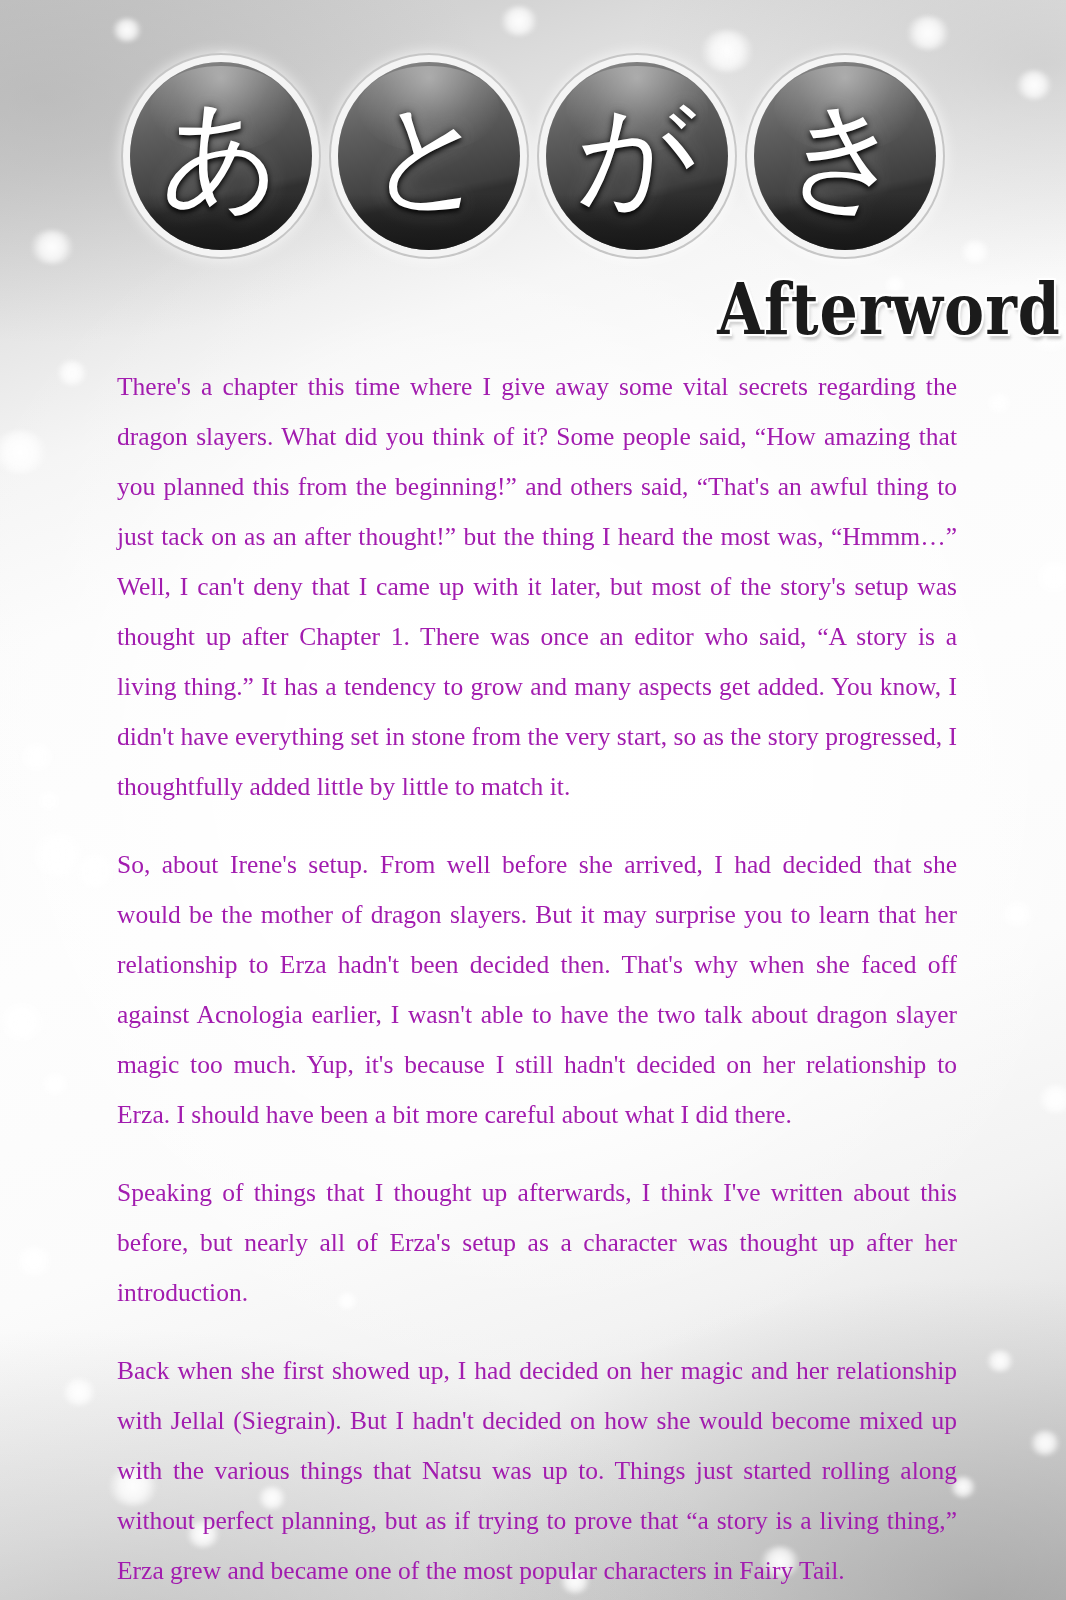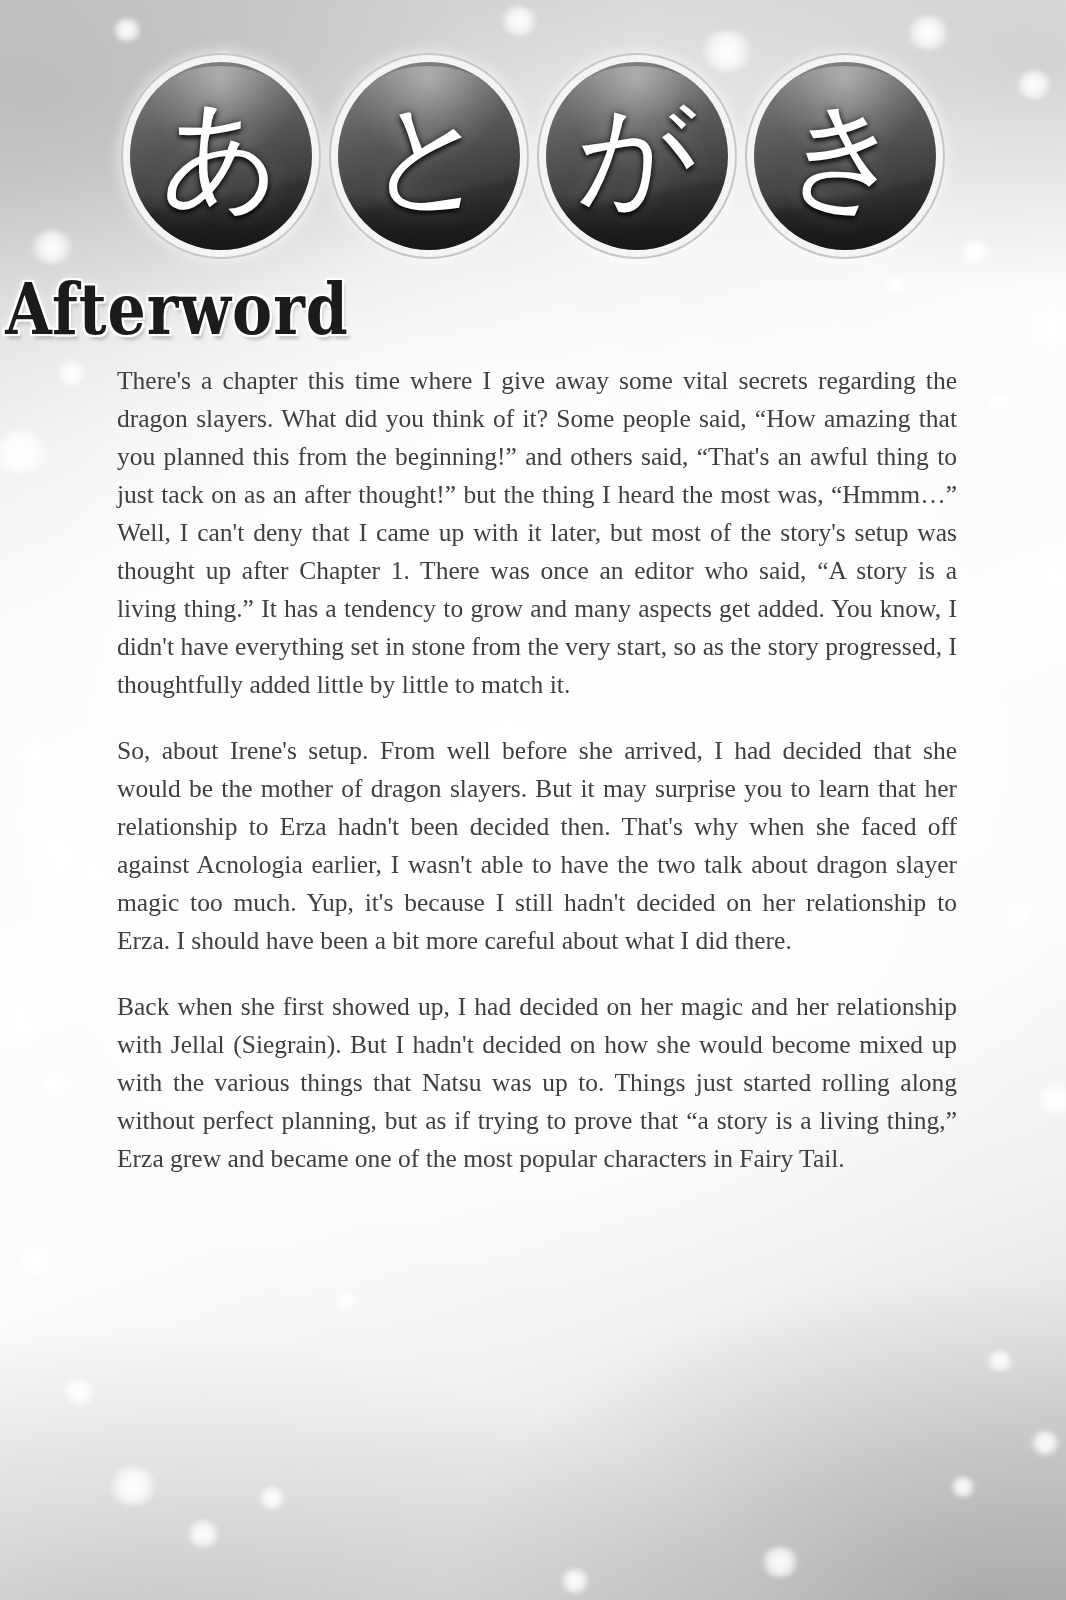--- a/index.html
+++ b/index.html
@@ -115,21 +115,21 @@
     transform: translateY(-2px);
     user-select: none;
   }
 
   
   .title-wrap {
     position: absolute;
     top: 268px;
     left: 0;
     width: 1066px;
-    text-align: left;
+    text-align: right;
     z-index: 5;
   }
   .title {
     display: inline-block;
     font-family: "DejaVu Serif", "Liberation Serif", serif;
     font-weight: 700;
     font-size: 62px;
     letter-spacing: 1px;
     color: #1b1b1b;
     transform: scaleY(1.14) scaleX(0.97);
@@ -148,22 +148,22 @@
     position: absolute;
     top: 362px;
     left: 117px;
     width: 840px;
     z-index: 5;
   }
   .body p {
     margin: 0 0 28px 0;
     font-family: "Liberation Serif", "DejaVu Serif", serif;
     font-size: 25.5px;
-    line-height: 38px;
-    color: #404040;
+    line-height: 50px;
+    color: #a21caf;
     text-align: justify;
     text-justify: inter-word;
     -webkit-font-smoothing: antialiased;
   }
   .body p:last-child { margin-bottom: 0; }
 </style>
 </head>
 <body>
 
 <div id="page">
@@ -221,16 +221,17 @@
     </div>
   </div>
 
   <div class="title-wrap">
     <span class="title">Afterword</span>
   </div>
 
   <div class="body">
     <p>There's a chapter this time where I give away some vital secrets regarding the dragon slayers. What did you think of it? Some people said, “How amazing that you planned this from the beginning!” and others said, “That's an awful thing to just tack on as an after thought!” but the thing I heard the most was, “Hmmm…” Well, I can't deny that I came up with it later, but most of the story's setup was thought up after Chapter 1. There was once an editor who said, “A story is a living thing.” It has a tendency to grow and many aspects get added. You know, I didn't have everything set in stone from the very start, so as the story progressed, I thoughtfully added little by little to match it.</p>
     <p>So, about Irene's setup. From well before she arrived, I had decided that she would be the mother of dragon slayers. But it may surprise you to learn that her relationship to Erza hadn't been decided then. That's why when she faced off against Acnologia earlier, I wasn't able to have the two talk about dragon slayer magic too much. Yup, it's because I still hadn't decided on her relationship to Erza. I should have been a bit more careful about what I did there.</p>
+    <p>Speaking of things that I thought up afterwards, I think I've written about this before, but nearly all of Erza's setup as a character was thought up after her introduction.</p>
     <p>Back when she first showed up, I had decided on her magic and her relationship with Jellal (Siegrain). But I hadn't decided on how she would become mixed up with the various things that Natsu was up to. Things just started rolling along without perfect planning, but as if trying to prove that “a story is a living thing,” Erza grew and became one of the most popular characters in Fairy Tail.</p>
   </div>
 
 </div>
 
 </body></html>

